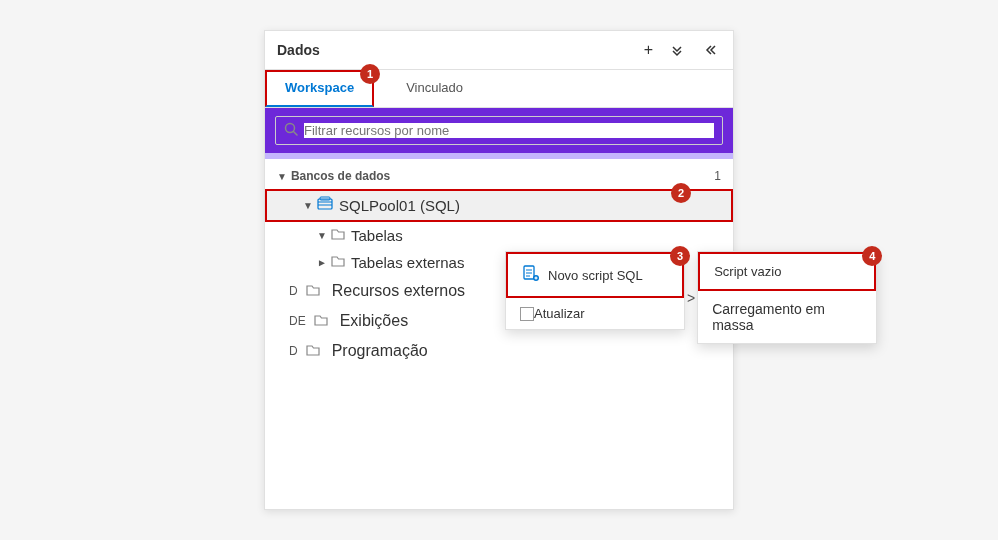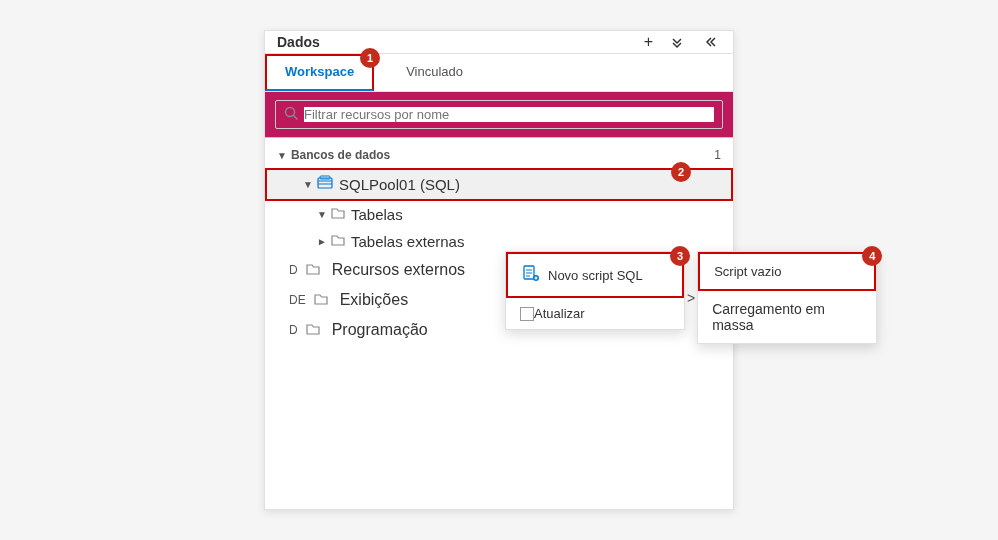--- a/index.html
+++ b/index.html
@@ -32,21 +32,21 @@
       display: flex;
       flex-direction: column;
       position: relative;
     }
 
     
     .panel-header {
       display: flex;
       align-items: center;
       justify-content: space-between;
-      padding: 0 12px;
+      padding: 8px 12px;
       border-bottom: 1px solid #e0e0e0;
       background: #fff;
       gap: 8px;
     }
 
     .panel-title {
       font-size: 14px;
       font-weight: 600;
       color: #333;
     }
@@ -86,22 +86,22 @@
 
     .tab.active {
       color: #0078d4;
       border-bottom: 2px solid #0078d4;
       font-weight: 600;
     }
 
     
     .search-container {
       padding: 8px 10px;
-      border-bottom: 1px solid #c4b5fd;
-      background: #be185d;
+      border-bottom: 6px solid #c4b5fd;
+      background: #6d28d9;
     }
 
     .search-box {
       display: flex;
       align-items: center;
       border: 1px solid #ccc;
       border-radius: 2px;
       padding: 5px 8px;
       gap: 6px;
     }

